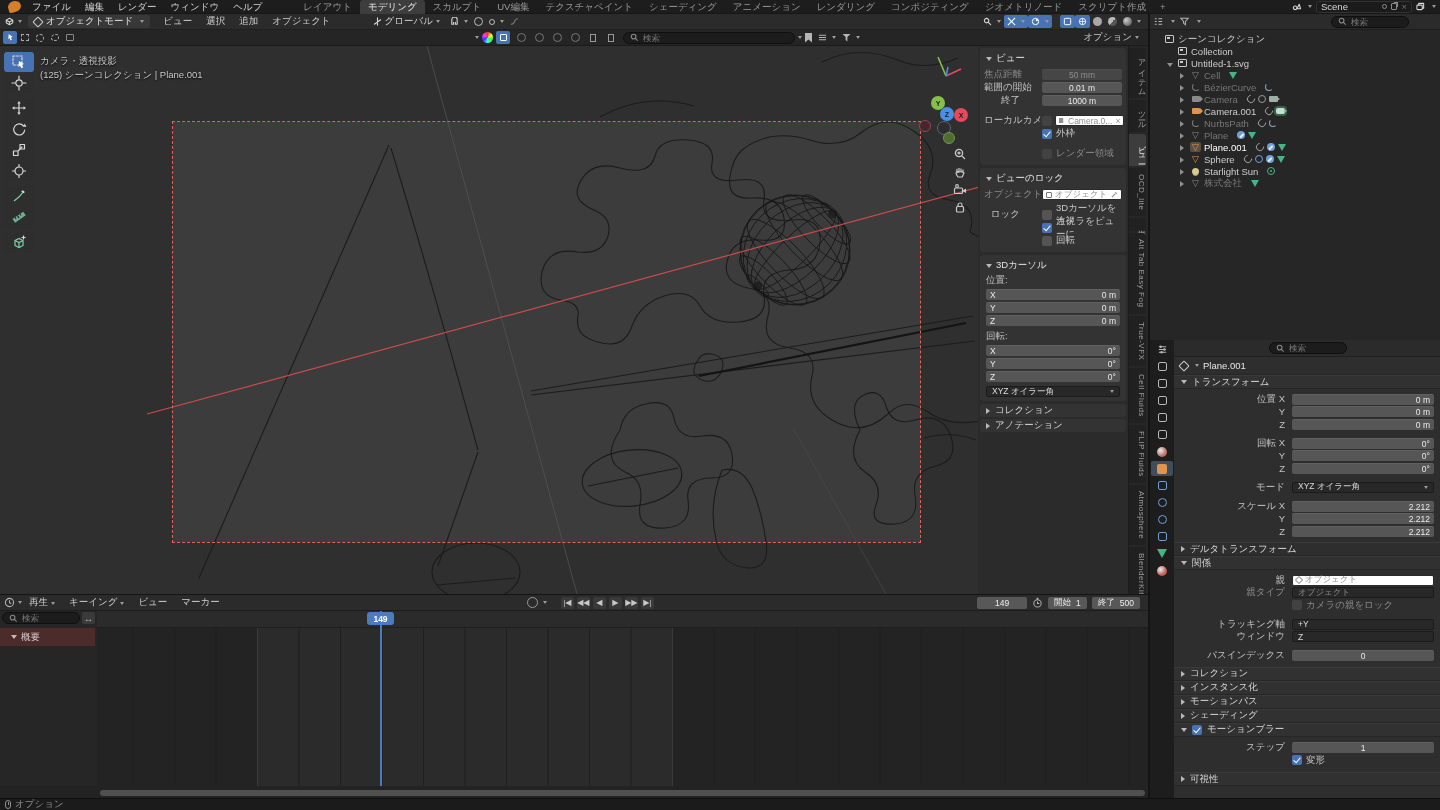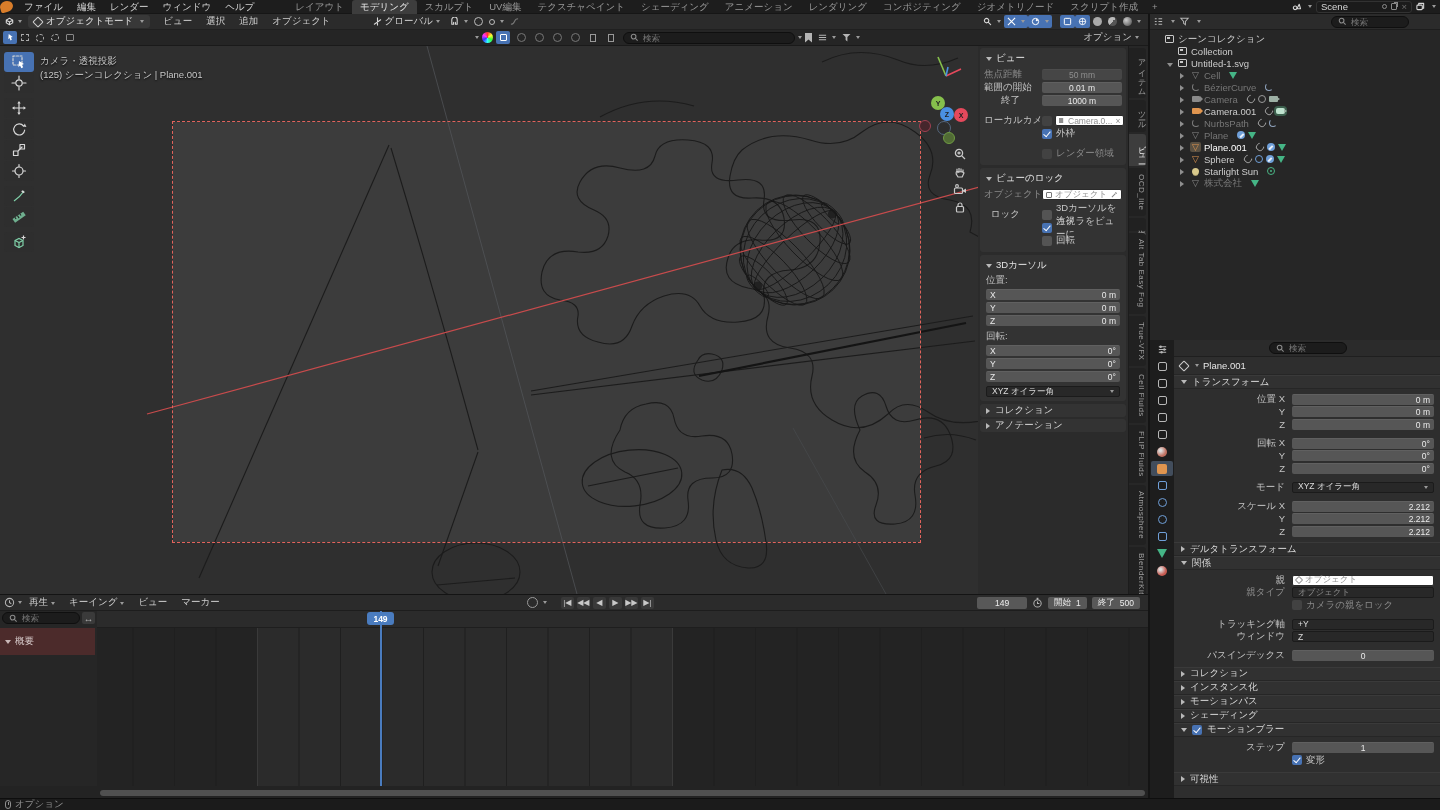--- a/index.html
+++ b/index.html
@@ -3,21 +3,21 @@
 <meta charset="utf-8">
 <style>
 *{margin:0;padding:0;box-sizing:border-box;font-family:"Liberation Sans","DejaVu Sans",sans-serif}
 html,body{background:#000}
 .app{position:relative;width:1440px;height:810px;background:#1d1d1d;overflow:hidden;color:#c7c7c7;font-size:9.5px;-webkit-font-smoothing:antialiased}
 .abs{position:absolute}
 .cv{display:inline-block;width:0;height:0;border-left:2.5px solid transparent;border-right:2.5px solid transparent;border-top:3.5px solid #9a9a9a;margin-left:3px;flex:none}
 .car-r{display:inline-block;width:0;height:0;border-top:3px solid transparent;border-bottom:3px solid transparent;border-left:4px solid #b9b9b9;flex:none}
 .car-d{display:inline-block;width:0;height:0;border-left:3px solid transparent;border-right:3px solid transparent;border-top:4px solid #b9b9b9;flex:none}
 
-.topbar{left:0;top:0;width:1440px;height:14px;background:#1d1d1d;display:flex;align-items:center;gap:0;padding-left:0;border-bottom:1px solid #161616}
+.topbar{left:0;top:0;width:1440px;height:14px;background:#1d1d1d;display:flex;align-items:center;gap:0;padding-left:8px;border-bottom:1px solid #161616}
 .blicon{width:13px;height:11px;flex:none;margin-right:4px;background:#d87d2a;border-radius:50% 50% 50% 2px;transform:rotate(-15deg)}
 .tmenu{padding:0 7px;color:#d2d2d2;line-height:14px;white-space:nowrap}
 .wsrow{display:flex;margin-left:26px}
 .wstab{padding:0 8px;line-height:14px;color:#999;white-space:nowrap}
 .wstab.on{background:#3d3d3d;color:#e9e9e9;border-radius:3px 3px 0 0}
 .wsplus{padding:0 6px;color:#999}
 .topright{margin-left:auto;display:flex;align-items:center;gap:4px;padding-right:4px}
 .scenefield{background:#1b1b1b;border:1px solid #323232;border-radius:3px;height:12px;display:flex;align-items:center;padding:0 4px;gap:4px;width:96px;color:#d8d8d8}
 .mic{width:9px;height:9px;flex:none}
 
@@ -118,21 +118,21 @@
 .pr{display:flex;align-items:center;height:11px;margin:1.5px 8px 1.5px 0}
 .pr .lab{width:118px;text-align:right;padding-right:7px;color:#c3c3c3;white-space:nowrap;flex:none;overflow:hidden}
 .pr .dimlab{color:#8a8a8a}
 .gaps{height:5px}
 
 .timeline{left:0;top:594px;width:1148px;height:204px;background:#232323;overflow:hidden;border-top:1px solid #141414}
 .tlhead{position:absolute;left:0;top:0;width:100%;height:16px;background:#2b2b2b;display:flex;align-items:center;padding:0 4px;border-bottom:1px solid #1d1d1d}
 .tlruler{position:absolute;left:97px;top:16px;width:1051px;height:17px;background:#2b2b2b;border-bottom:1px solid #1e1e1e}
 .tlband{position:absolute;left:258px;top:33px;width:414px;height:158px;background:#2b2b2b}
 .tlchan{position:absolute;left:0;top:16px;width:97px;height:175px;background:#262626;z-index:2}
-.sumrow{position:absolute;left:0;top:17px;width:95px;height:27px;background:#4c2b2b;display:flex;align-items:center;gap:4px;padding:0 5px;color:#d8cccc}
+.sumrow{position:absolute;left:0;top:17px;width:95px;height:18px;background:#4c2b2b;display:flex;align-items:center;gap:4px;padding:0 11px;color:#d8cccc}
 .playhead{position:absolute;left:380px;top:16px;width:1.5px;height:175px;background:#4a7cbf;z-index:3}
 .fbadge{position:absolute;left:367px;top:17px;width:27px;height:13px;background:#4a7cbf;border-radius:3px;color:#fff;font-weight:bold;font-size:8.5px;display:flex;align-items:center;justify-content:center;z-index:4}
 .tlscroll{position:absolute;left:100px;top:195px;width:1045px;height:6px;background:#1e1e1e;border-radius:3px}
 .tlscroll i{display:block;height:100%;width:100%;background:#505050;border-radius:3px}
 .pbtn{width:13px;height:12px;display:flex;align-items:center;justify-content:center;color:#c8c8c8;font-size:8px;background:#393939;margin-right:1px;border-radius:2px}
 .pillfield{background:#585858;border-radius:2px;height:12px;display:flex;align-items:center;padding:0 6px;gap:5px;color:#eee;font-size:8.5px}
 
 .statusbar{left:0;top:798px;width:1440px;height:12px;background:#1b1b1b;border-top:1px solid #0e0e0e;display:flex;align-items:center;gap:4px;padding:0 5px;color:#8f8f8f}
 .mouseico{width:6px;height:9px;border:1px solid #8f8f8f;border-radius:3px;position:relative}
 .mouseico::after{content:"";position:absolute;left:1.8px;top:1px;width:1px;height:3px;background:#8f8f8f}

